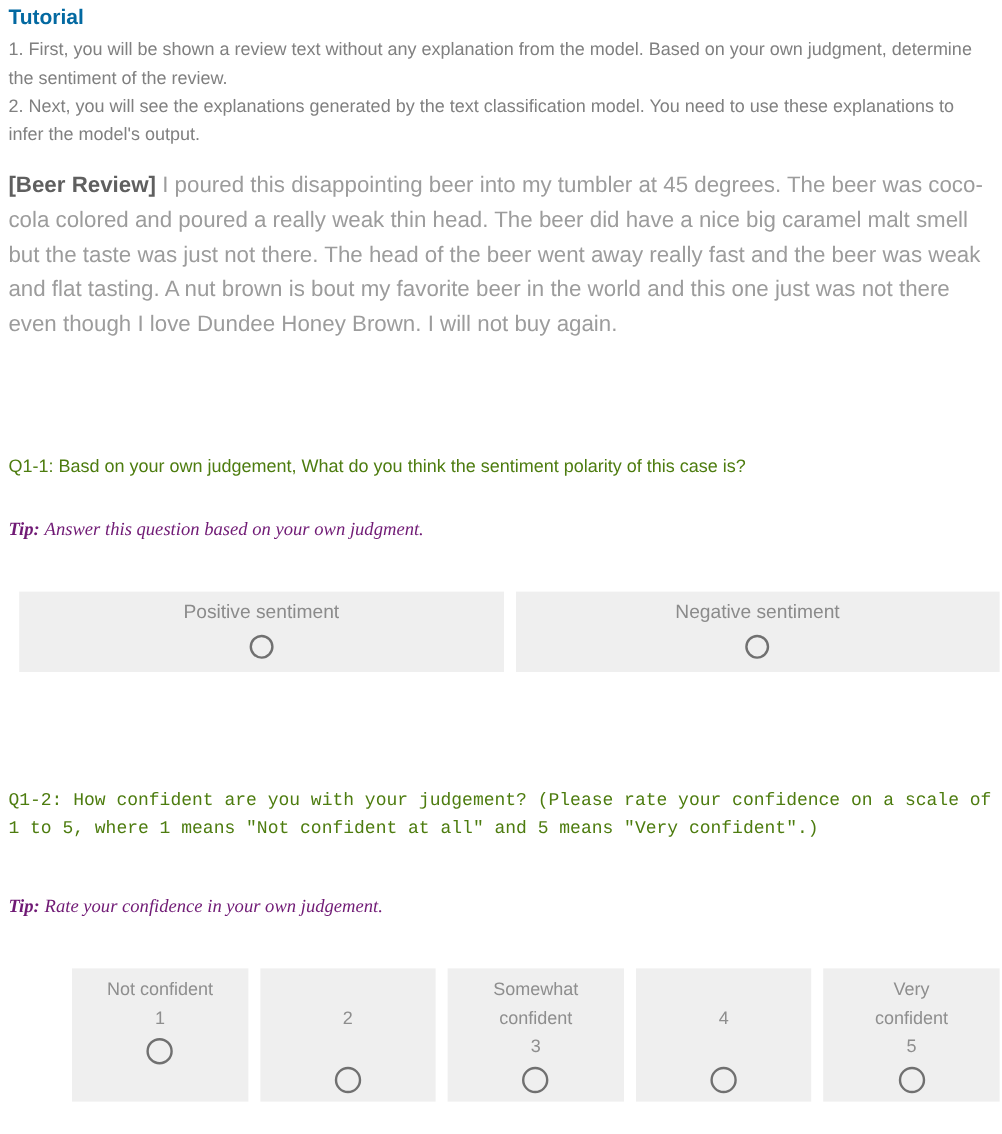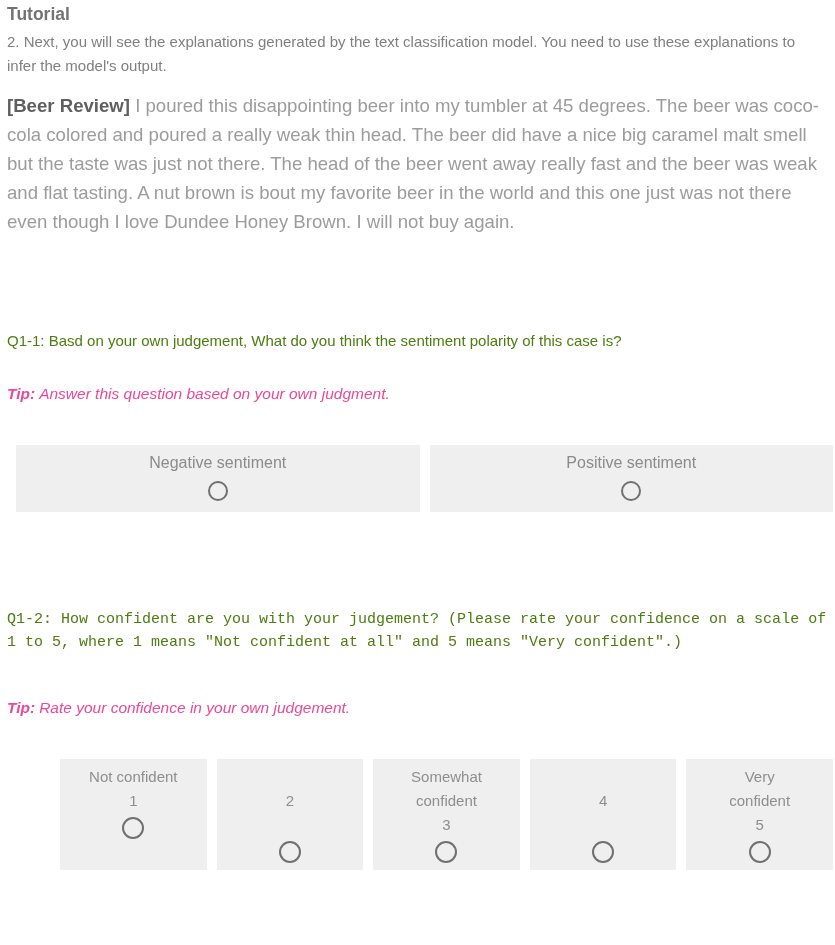--- a/index.html
+++ b/index.html
@@ -10,21 +10,21 @@
     background: #ffffff;
     overflow: hidden;
     font-family: "Liberation Sans", sans-serif;
   }
   .page { padding: 2px 2px 0 7px; }
 
   .page-title {
     font-size: 17.5px;
     line-height: 21px;
     font-weight: bold;
-    color: #737373;
+    color: #0369a1;
     margin: 2px 0 5px 0;
   }
 
   .body-text {
     font-size: 15px;
     line-height: 23.7px;
     color: #808080;
     margin: 0;
     max-width: 810px;
   }
@@ -45,22 +45,23 @@
     color: #4d7c0f;
     margin: 0;
     max-width: 820px;
   }
   .q1 { margin-top: 93px; }
   .q2 { margin-top: 96px; font-family: Liberation Mono, monospace; }
 
   .tip {
     font-size: 15.5px;
     font-style: italic;
-    color: #ec4899;
+    color: #701a75;
     margin: 0;
+    font-family: Liberation Serif, serif;
   }
   .tip b { margin-right: 4px; }
   .tip1 { margin-top: 33px; }
   .tip2 { margin-top: 45px; }
 
   .options-row {
     display: flex;
     gap: 10px;
     margin-left: 9px;
     margin-right: 0px;
@@ -113,35 +114,36 @@
     background: transparent;
   }
 </style>
 </head>
 <body>
 
 <div class="page">
 
   <h1 class="page-title">Tutorial</h1>
 
+  <p class="body-text">1. First, you will be shown a review text without any explanation from the model. Based on your own judgment, determine the sentiment of the review.</p>
   <p class="body-text">2. Next, you will see the explanations generated by the text classification model. You need to use these explanations to infer the model's output.</p>
 
   <p class="review"><b>[Beer Review]</b><span> I poured this disappointing beer into my tumbler at 45 degrees. The beer was coco-cola colored and poured a really weak thin head. The beer did have a nice big caramel malt smell but the taste was just not there. The head of the beer went away really fast and the beer was weak and flat tasting. A nut brown is bout my favorite beer in the world and this one just was not there even though I love Dundee Honey Brown. I will not buy again.</span></p>
 
   <p class="question q1">Q1-1: Basd on your own judgement, What do you think the sentiment polarity of this case is?</p>
 
   <p class="tip tip1"><b>Tip:</b><span>Answer this question based on your own judgment.</span></p>
 
   <div class="options-row row-sentiment">
     <div class="option-box">
-      <div class="option-label">Negative sentiment</div>
+      <div class="option-label">Positive sentiment</div>
       <div class="radio"></div>
     </div>
     <div class="option-box">
-      <div class="option-label">Positive sentiment</div>
+      <div class="option-label">Negative sentiment</div>
       <div class="radio"></div>
     </div>
   </div>
 
   <p class="question q2">Q1-2: How confident are you with your judgement? (Please rate your confidence on a scale of 1 to 5, where 1 means "Not confident at all" and 5 means "Very confident".)</p>
 
   <p class="tip tip2"><b>Tip:</b><span>Rate your confidence in your own judgement.</span></p>
 
   <div class="options-row row-confidence">
     <div class="conf-box">

